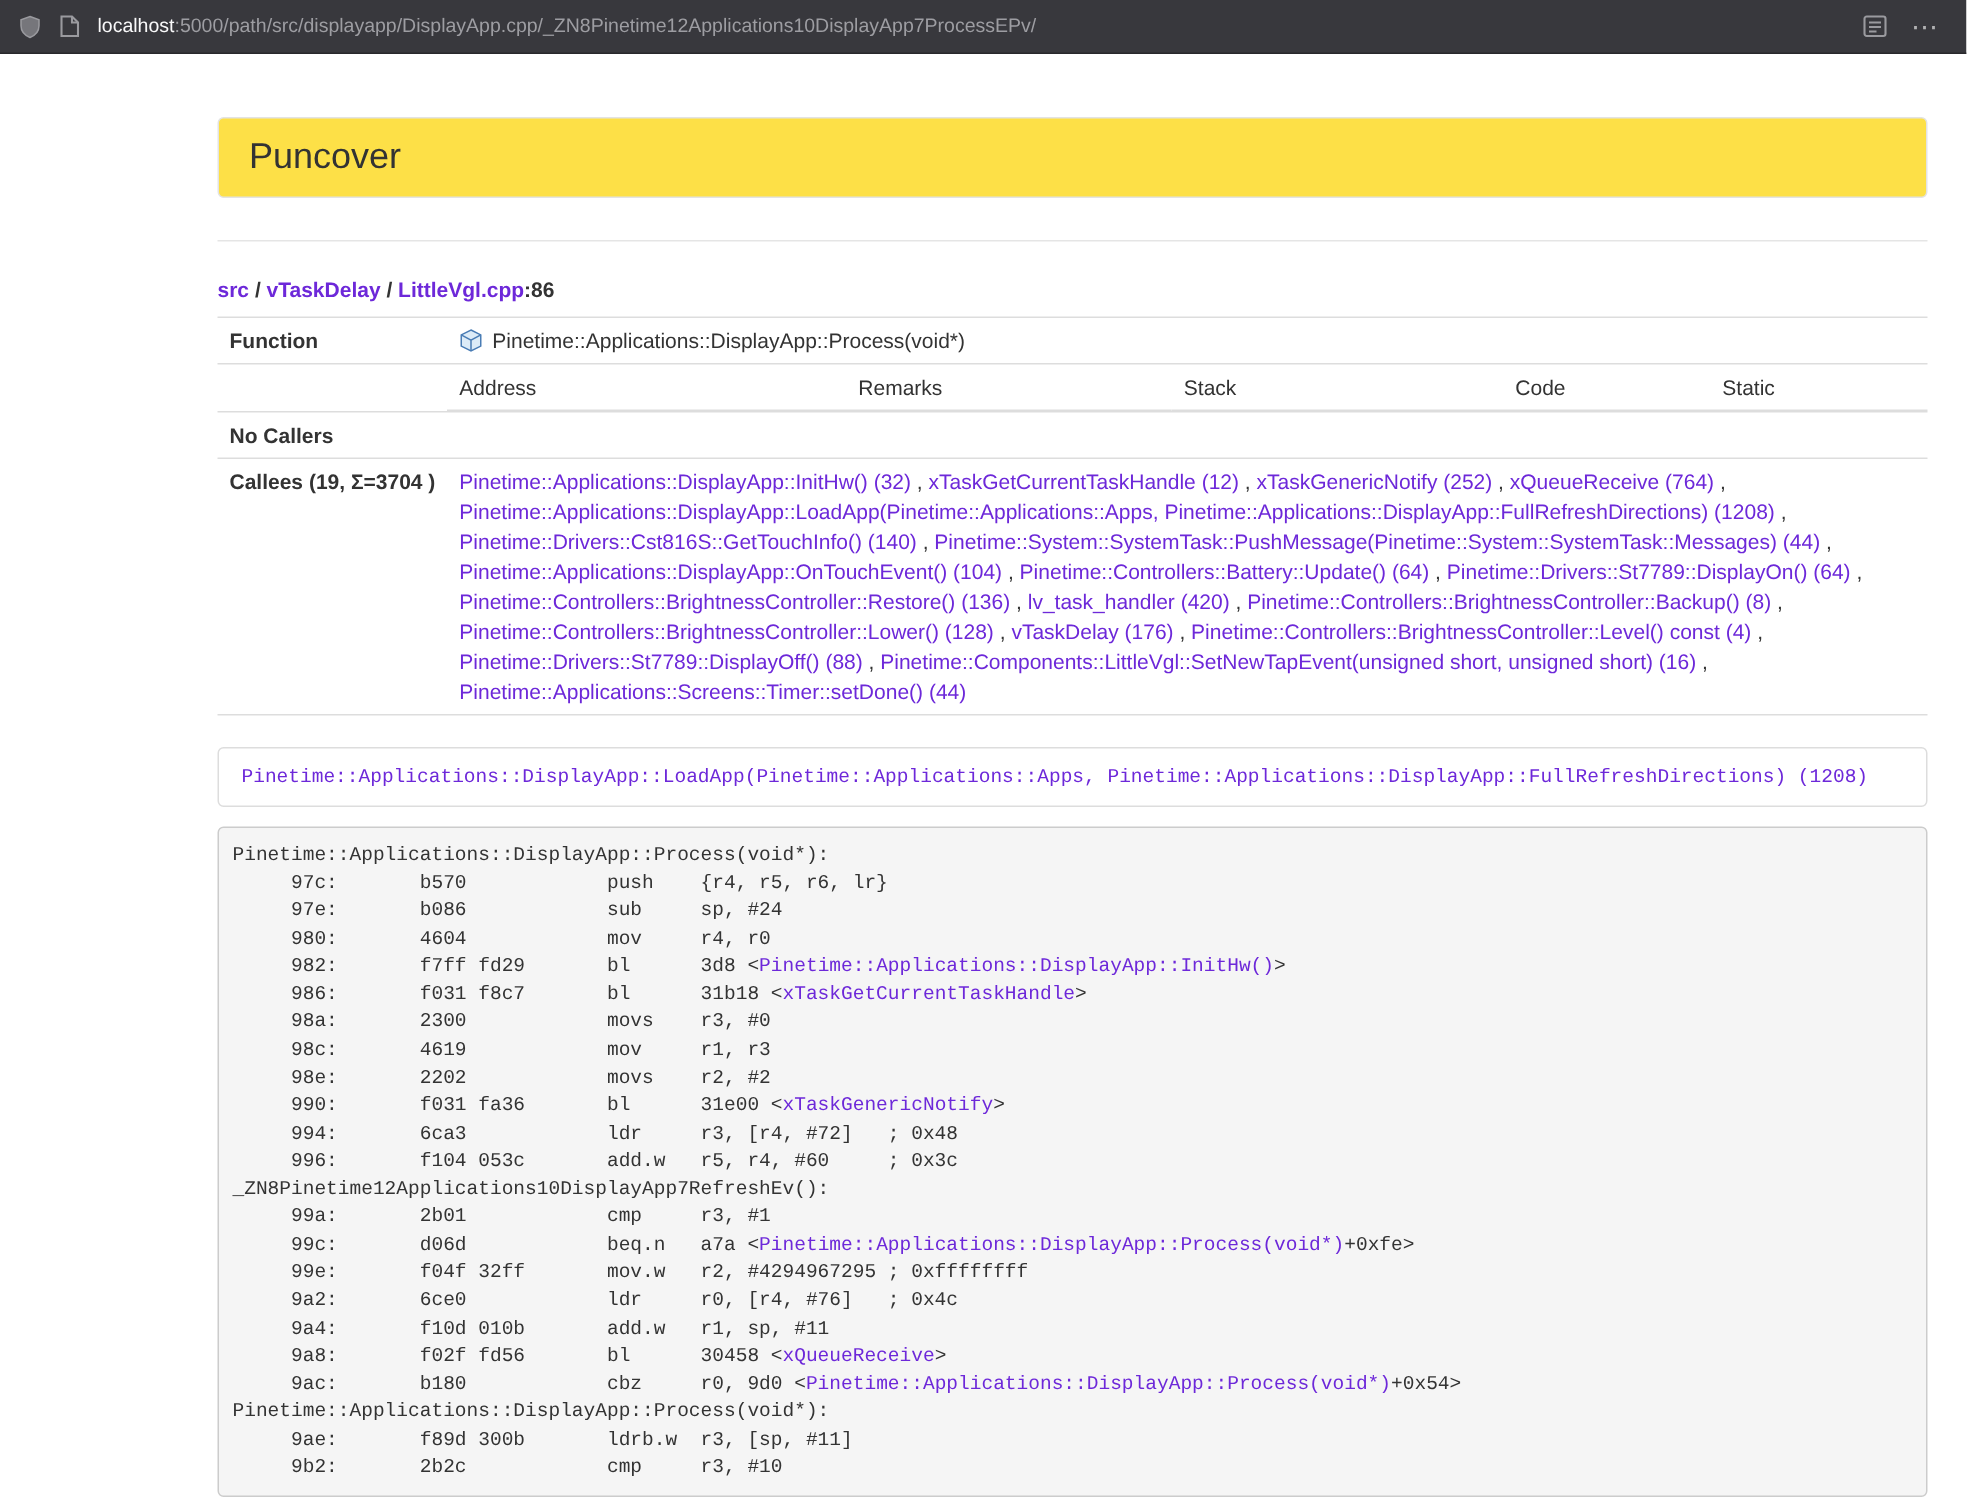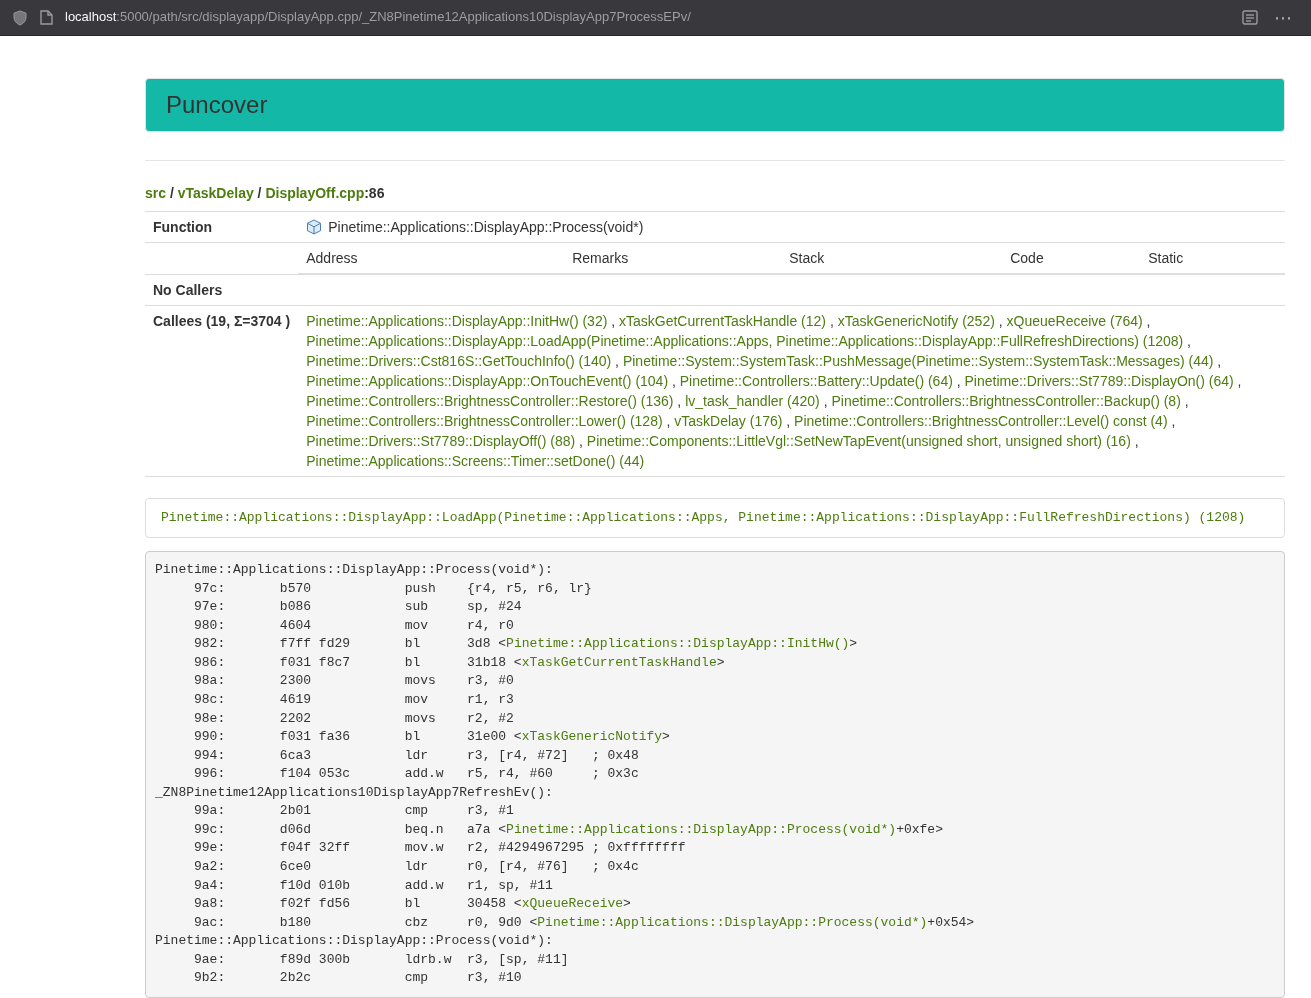--- a/index.html
+++ b/index.html
@@ -18,27 +18,27 @@
   .tb-icon svg { display: block; }
   .urlbar { flex: 1; display: flex; align-items: center; min-width: 0; margin-left: 12px; }
   .url { font-size: 13px; margin-left: 12px; white-space: nowrap; overflow: hidden; }
   .url .host { color: #f9f9fa; }
   .url .rest { color: #9d9da2; }
   .dots { color: #b1b1b3; font-size: 18px; line-height: 1; padding: 4px 6px; letter-spacing: 1px; cursor: default; }
   .reader { margin: 0 10px 0 14px; }
   
   .container { width: 1140px; margin-left: 145px; padding-top: 42px; }
   .well {
-    background: #14b8a6; border: 1px solid #e3e3e3; border-radius: 4px;
+    background: #fde047; border: 1px solid #e3e3e3; border-radius: 4px;
     padding: 13px 20px; margin-bottom: 28px;
   }
   .well h1 { margin: 0; font-size: 24px; line-height: 26px; font-weight: 400; color: #333; }
   hr { border: 0; border-top: 1px solid #e5e5e5; margin: 0 0 22px 0; }
   .breadcrumb { font-weight: bold; font-size: 14px; line-height: 20px; margin: 0 0 8px 0; color: #333; }
-  a.lnk { color: #4d7c0f; text-decoration: none; cursor: pointer; }
+  a.lnk { color: #6d28d9; text-decoration: none; cursor: pointer; }
   
   table.main { width: 100%; border-collapse: collapse; border-bottom: 1px solid #ddd; }
   table.main > tbody > tr > th,
   table.main > tbody > tr > td {
     border-top: 1px solid #ddd; padding: 5px 8px; text-align: left;
     vertical-align: top; font-size: 14px; line-height: 20px;
   }
   th.rowlabel { width: 150px; font-weight: bold; white-space: nowrap; }
   td.nopad { padding: 0 !important; }
   table.inner { width: 100%; border-collapse: collapse; }
@@ -95,21 +95,21 @@
 </div>
 
 <div class="container">
 
   <div class="well">
     <h1>Puncover</h1>
   </div>
 
   <hr>
 
-  <div class="breadcrumb"><a class="lnk">src</a> / <a class="lnk">vTaskDelay</a> / <a class="lnk">DisplayOff.cpp</a><span>:86</span></div>
+  <div class="breadcrumb"><a class="lnk">src</a> / <a class="lnk">vTaskDelay</a> / <a class="lnk">LittleVgl.cpp</a><span>:86</span></div>
 
   <table class="main">
     <tbody>
       <tr>
         <th class="rowlabel">Function</th>
         <td>
           <span class="fn-icon">
             <svg width="16" height="16" viewBox="0 0 16 16">
               <path d="M8 1l6.5 3.3v7.4L8 15l-6.5-3.3V4.3L8 1z" fill="#dcebf7" stroke="#4a7db5" stroke-width="1"></path>
               <path d="M1.5 4.3L8 7.8l6.5-3.5M8 7.8V15" fill="none" stroke="#4a7db5" stroke-width="1"></path>

